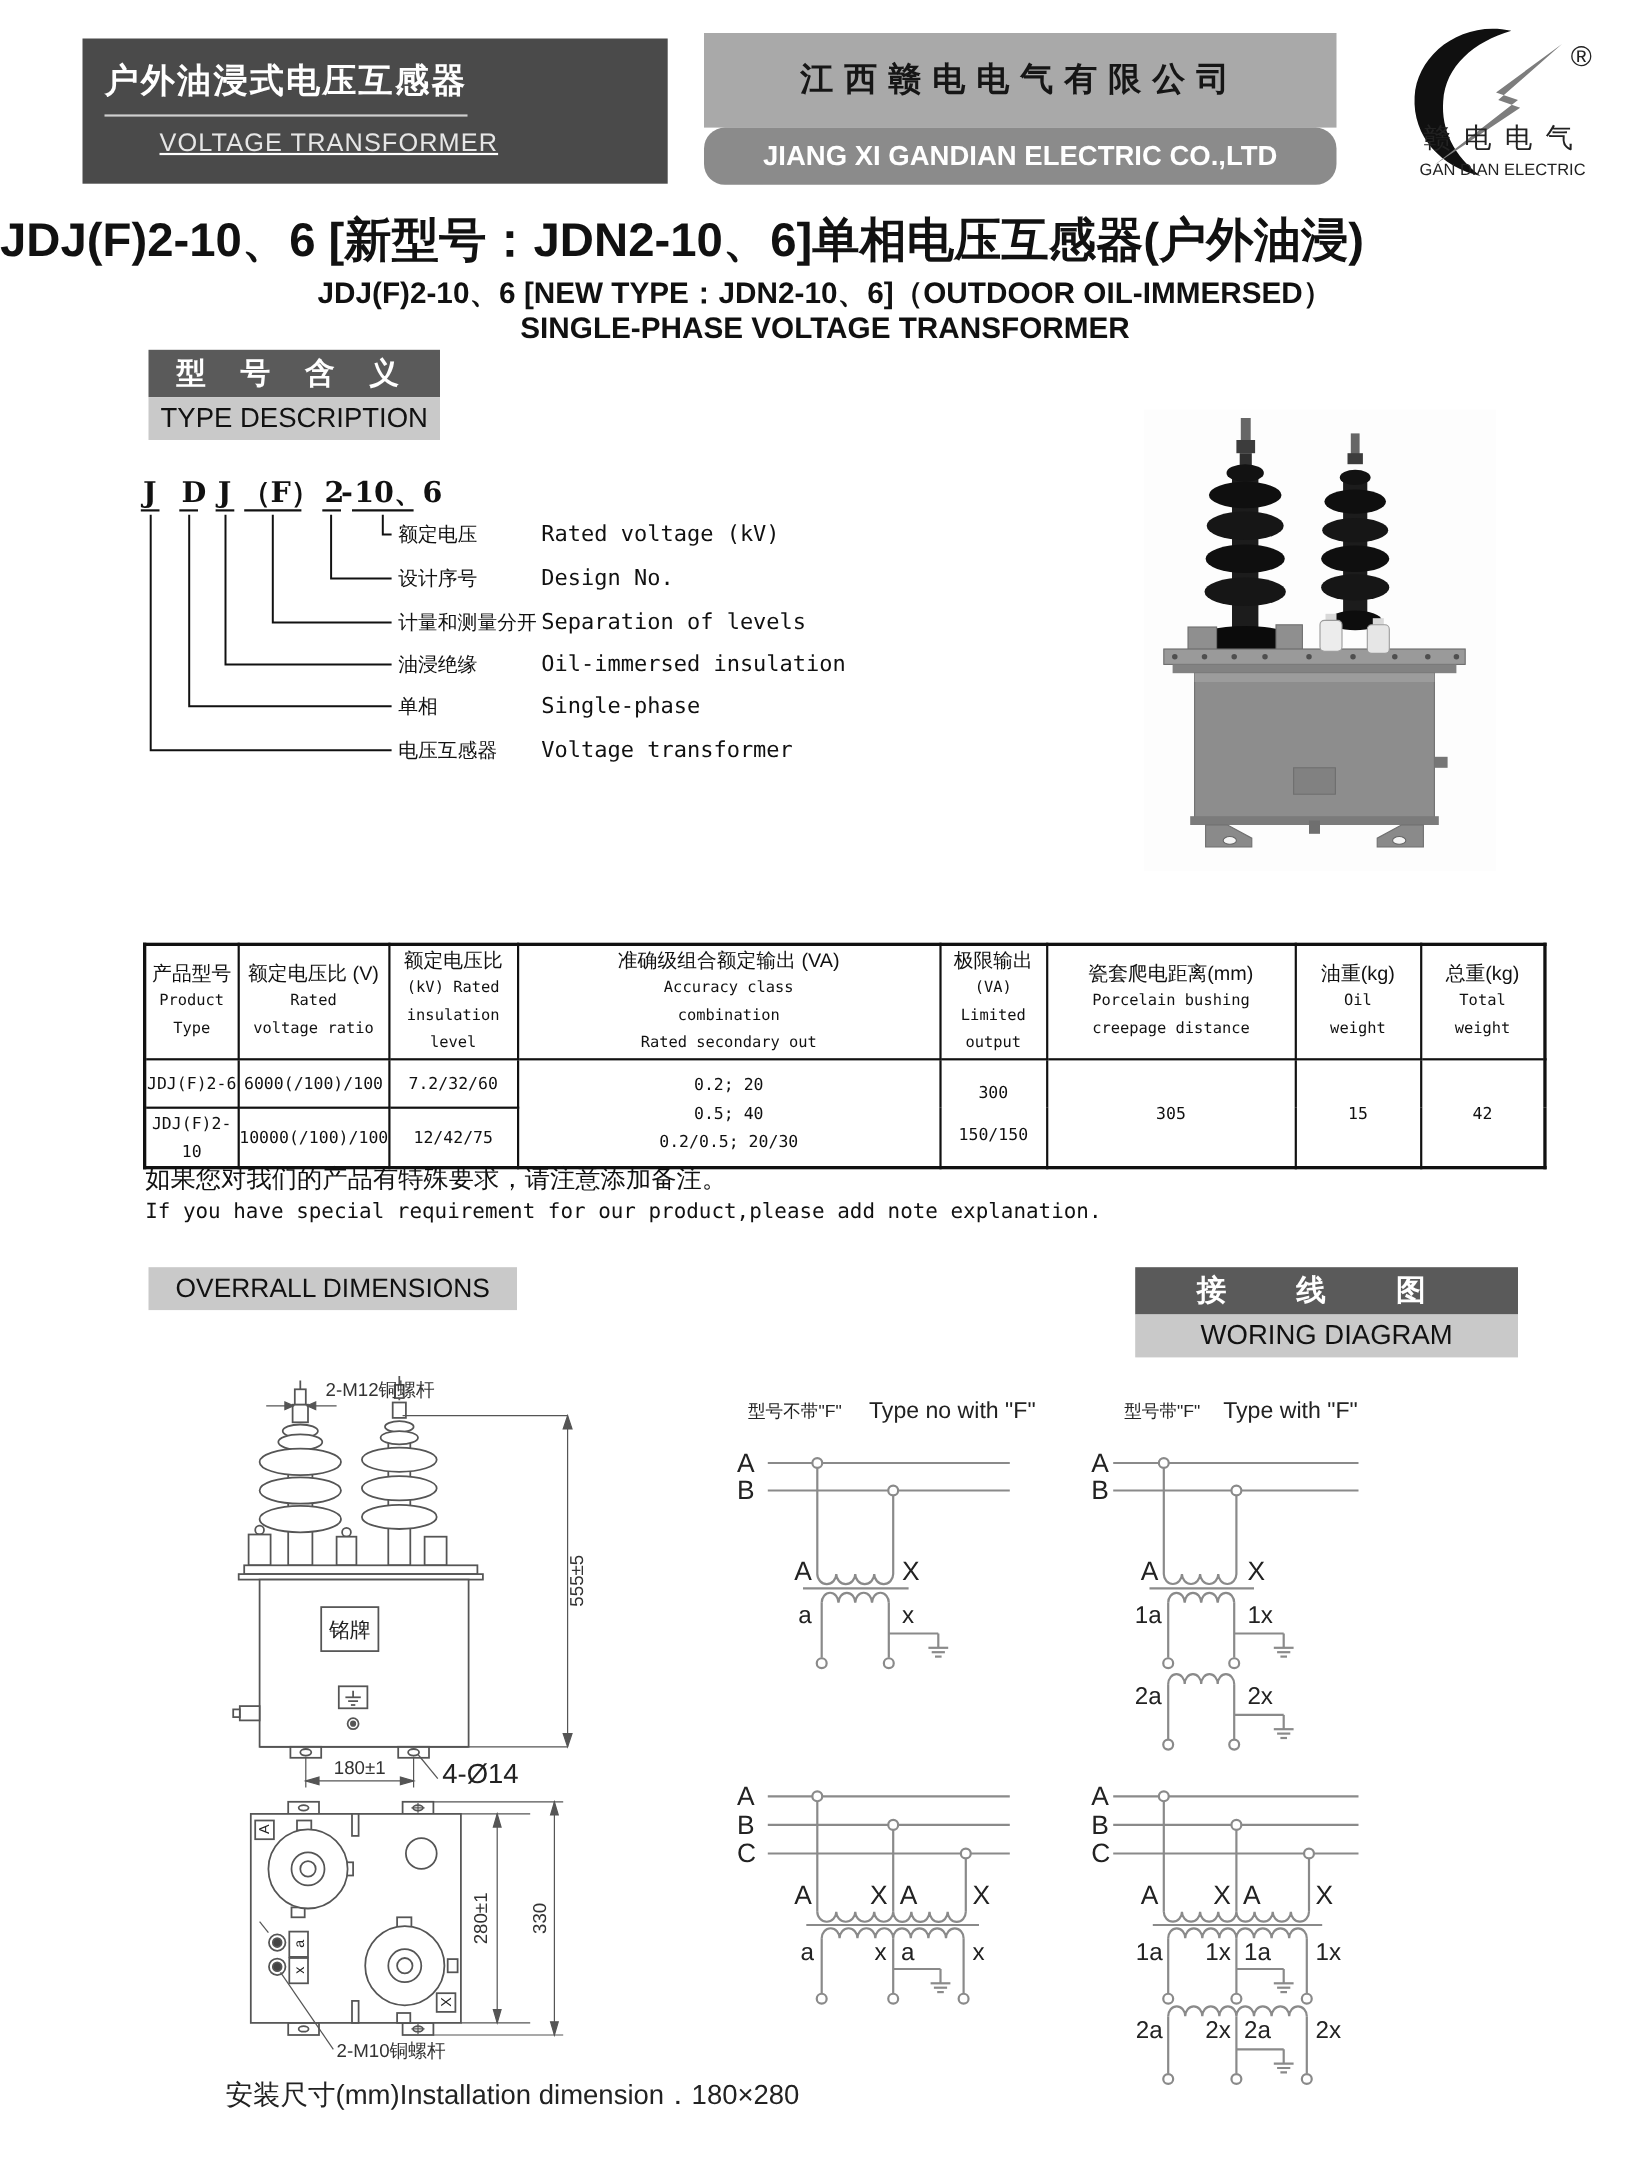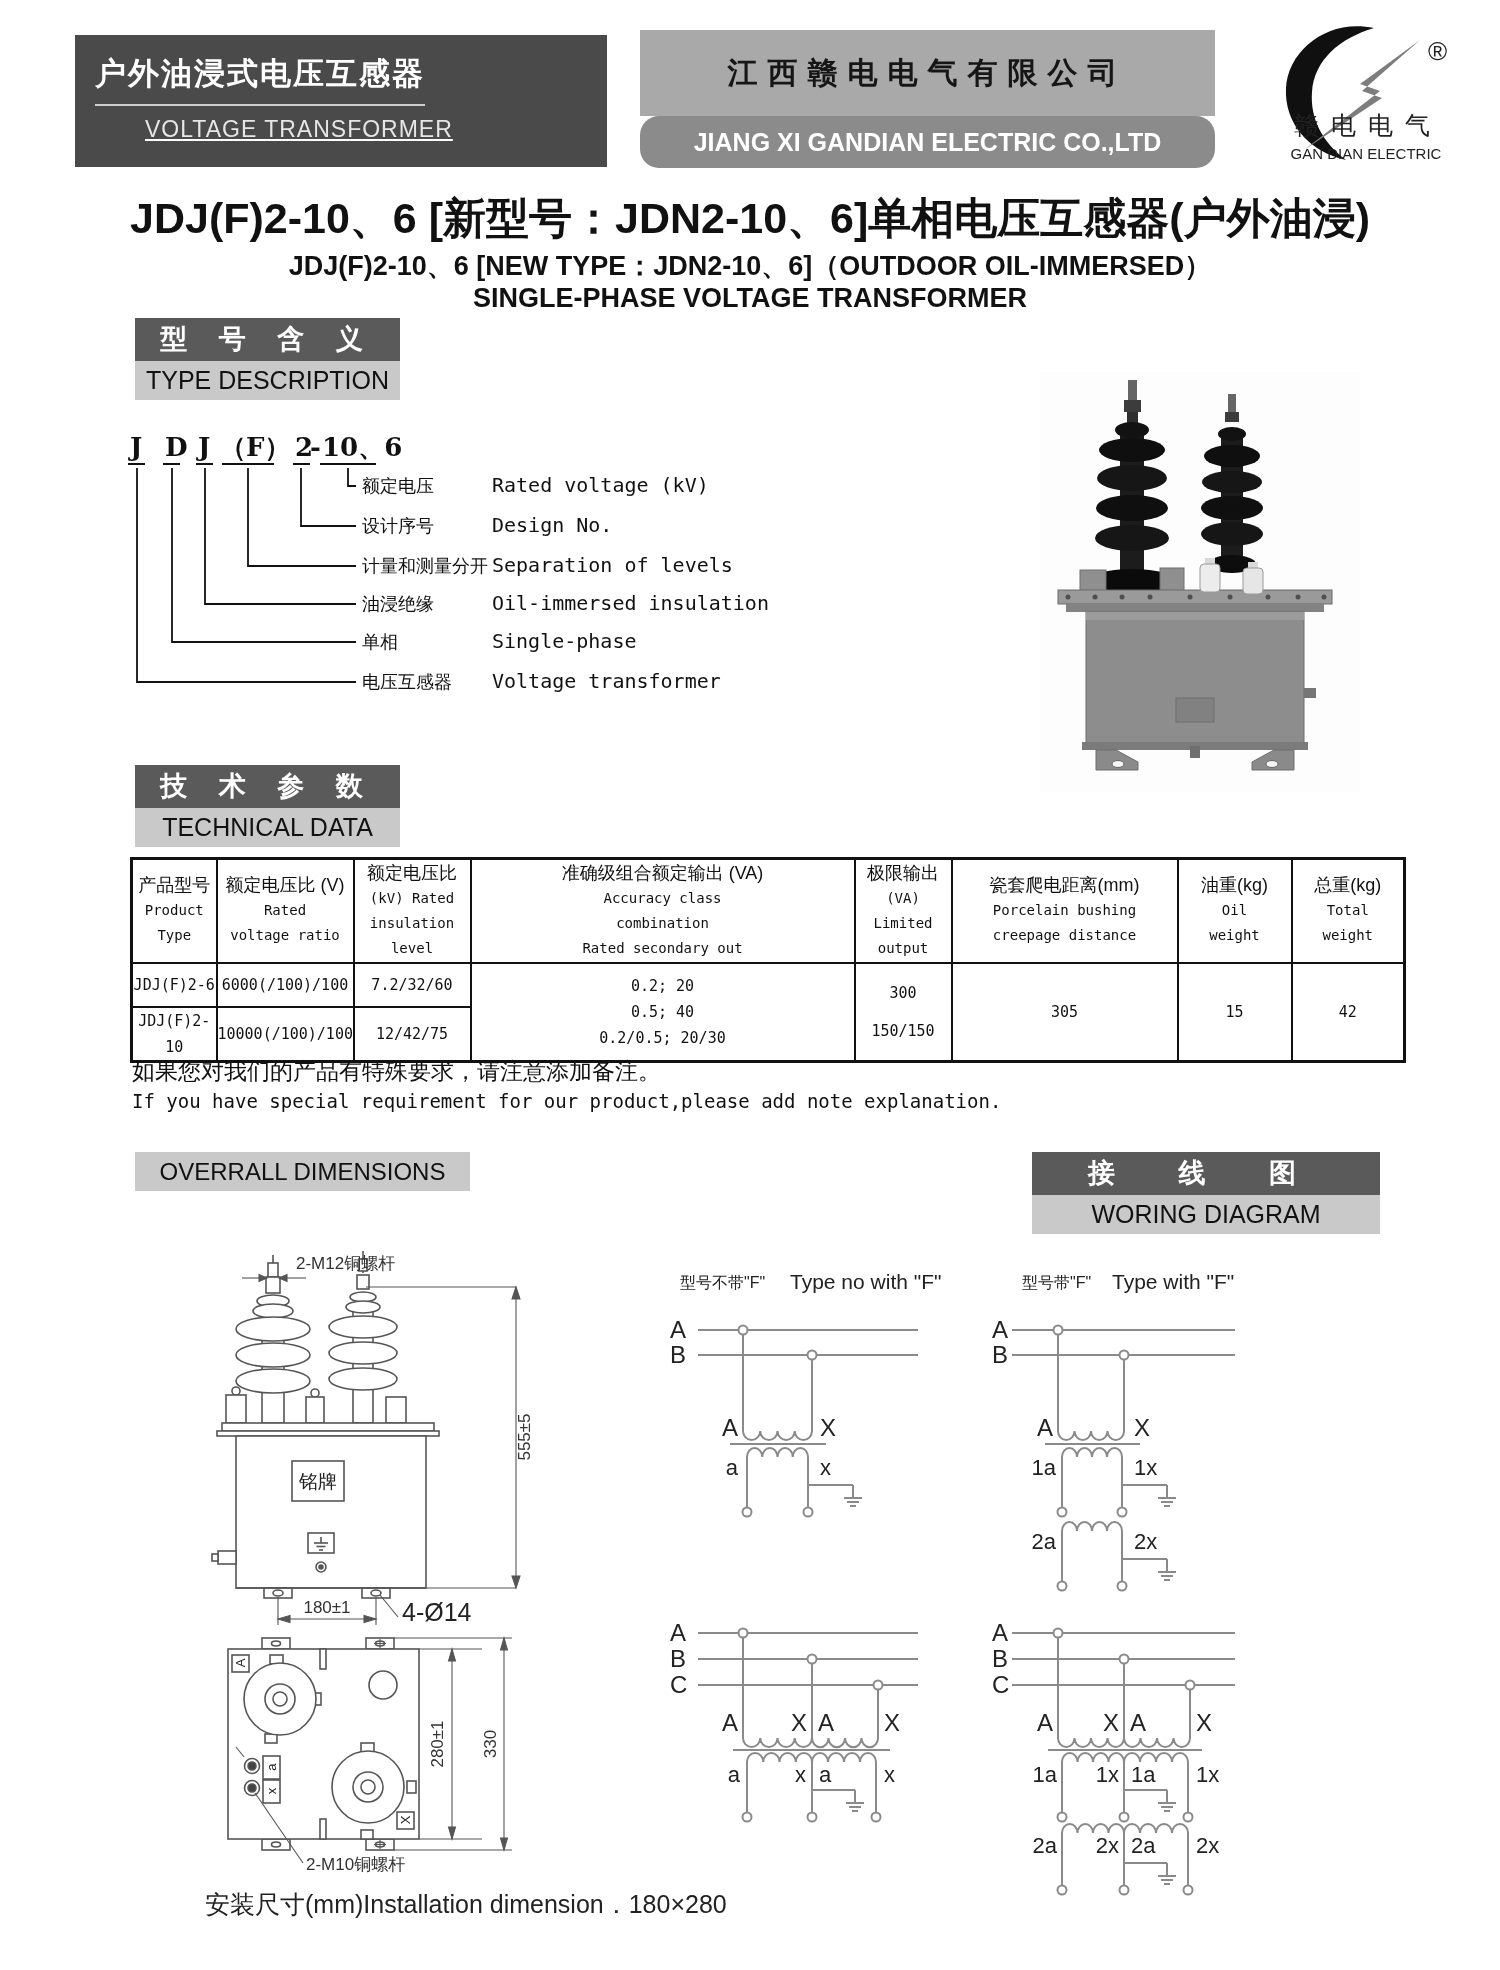--- a/index.html
+++ b/index.html
@@ -7,21 +7,21 @@
         font-family:"Liberation Sans",sans-serif;color:#111;overflow:hidden;}
   .abs{position:absolute;}
   
   .hdr-dark{background:#4a4a4a;color:#fff;}
   .hdr-dark .zh{display:inline-block;font-size:31px;font-weight:bold;letter-spacing:2px;
                 margin:18px 0 0 20px;border-bottom:2px solid #cfcfcf;padding-bottom:9px;}
   .hdr-dark .en{font-size:23px;color:#e6e6e6;margin:10px 0 0 70px;letter-spacing:1px;}
   .company{background:#a9a9a9;color:#161616;text-align:center;font-weight:bold;}
   .company-strip{background:#8b8b8b;color:#fff;text-align:center;font-weight:bold;}
   
-  .t-main{left:0;right:0;text-align:center;font-size:43px;font-weight:bold;}
+  .t-main{left:0;right:0;font-size:43px;font-weight:bold;}
   .t-sub{left:0;right:0;text-align:center;font-size:27px;font-weight:600;}
   
   .sec{position:absolute;}
   .sec .zh{background:#5a5a5a;color:#fff;font-size:27px;font-weight:bold;letter-spacing:12px;
            text-align:center;height:43px;line-height:43px;}
   .sec .en{background:#c9c9c9;color:#111;font-size:25px;text-align:center;height:39px;line-height:39px;}
   
   .ttable{border-collapse:collapse;table-layout:fixed;width:1274px;border:3px solid #111;}
   .ttable td{border:2px solid #111;text-align:center;vertical-align:middle;padding:0;}
   .cz{font-size:18px;line-height:25px;}
@@ -161,24 +161,20 @@
     <rect x="136" y="326" width="38" height="24" fill="#818181" stroke="#6f6f6f"></rect>
     <rect x="264" y="316" width="12" height="10" fill="#767676"></rect>
     <rect x="42" y="370" width="226" height="8" fill="#7b7b7b"></rect>
     <path d="M56,378 L56,398 L98,398 L98,390 L76,378 Z" fill="#8a8a8a" stroke="#6f6f6f"></path>
     <path d="M254,378 L254,398 L212,398 L212,390 L234,378 Z" fill="#8a8a8a" stroke="#6f6f6f"></path>
     <ellipse cx="78" cy="392" rx="6" ry="3.5" fill="#f5f5f5" stroke="#666"></ellipse>
     <ellipse cx="232" cy="392" rx="6" ry="3.5" fill="#f5f5f5" stroke="#666"></ellipse>
     <rect x="150" y="374" width="10" height="12" fill="#6f6f6f"></rect>
   </svg>
 
-  <div class="sec" style="left:135px;top:765px;width:265px;">
-    <div class="zh">技 术 参 数</div>
-    <div class="en">TECHNICAL DATA</div>
-  </div>
 
   <table class="ttable abs" style="left:130px;top:857px;">
     <colgroup>
       <col style="width:85px">
         <col style="width:137px">
         <col style="width:117px">
         <col style="width:384px">
       <col style="width:97px">
         <col style="width:226px">
         <col style="width:114px">

